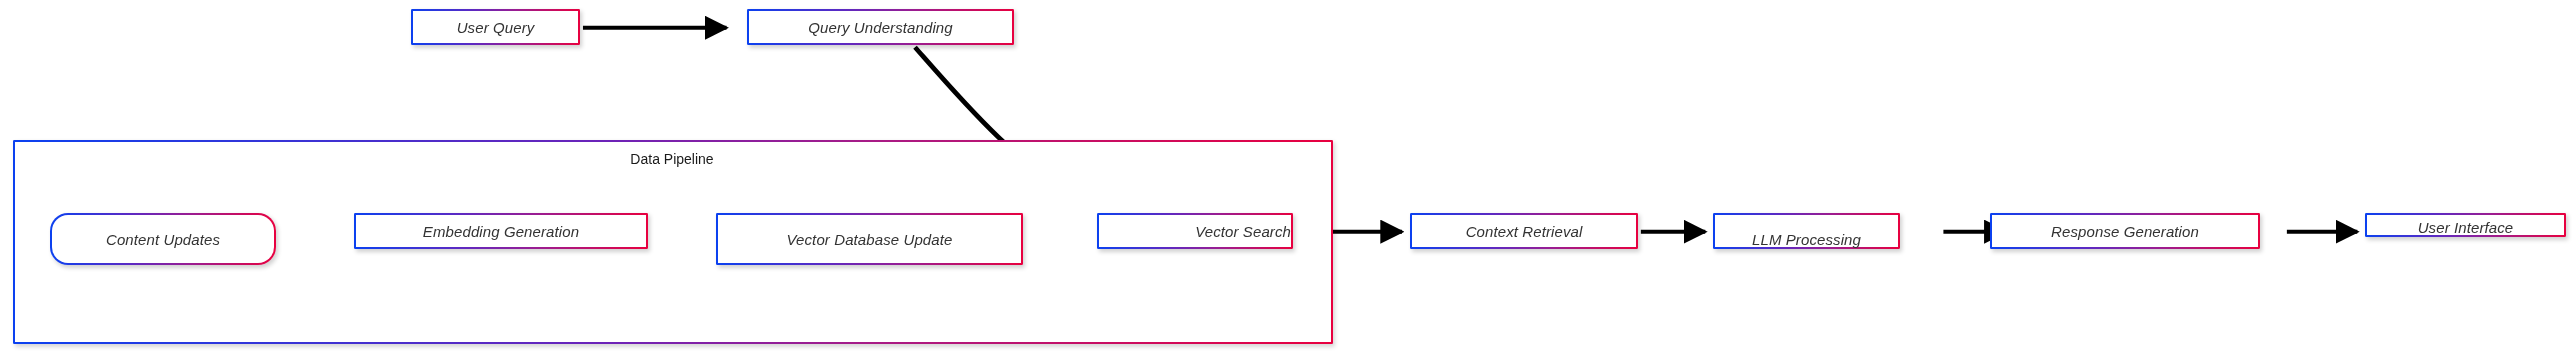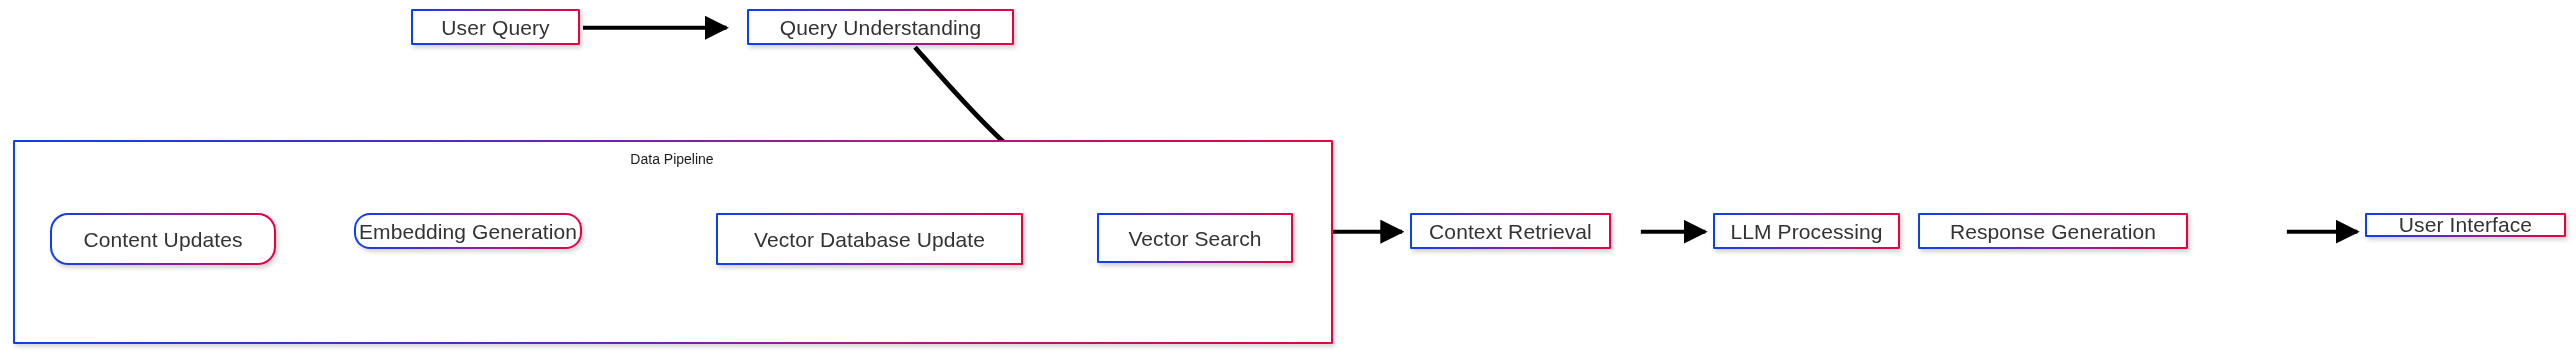--- a/index.html
+++ b/index.html
@@ -47,25 +47,26 @@
     border: 2.7px solid transparent;
     border-radius: 1.3px;
     background-image:
       linear-gradient(#ffffff, #ffffff),
       linear-gradient(90deg, #0b41f0 0%, #5a2ac4 35%, #9a1d92 62%, #e8003f 100%);
     background-origin: border-box;
     background-clip: padding-box, border-box;
     box-shadow: 2px 2.7px 4.7px rgba(0,0,0,0.18);
   }
   .node-label {
-    font-size: 21px;
+    font-size: 15px;
     color: #333333;
     white-space: nowrap;
     line-height: 1;
     letter-spacing: 0.1px;
+    font-style: italic;
   }
   
   #edges {
     position: absolute;
     left: 0;
     top: 0;
     width: 2576px;
     height: 358px;
     pointer-events: none;
   }
@@ -109,41 +110,41 @@
   </div>
 
   <div class="node" id="node-query-understanding" style="left: 735px; top: 9.4px; width: 267px; height: 36px; margin-left: 12px;">
     <span class="node-label">Query Understanding</span>
   </div>
 
   <div class="node" id="node-content-updates" style="left: 50px; top: 213px; width: 226px; height: 52px; border-radius: 18px;">
     <span class="node-label">Content Updates</span>
   </div>
 
-  <div class="node" id="node-embedding-generation" style="left: 354px; top: 213px; width: 228px; height: 36px; border-radius: 16px;">
+  <div class="node" id="node-embedding-generation" style="left: 354px; top: 213px; width: 294px; height: 36px;">
     <span class="node-label">Embedding Generation</span>
   </div>
 
   <div class="node" id="node-vector-database-update" style="left: 716px; top: 213px; width: 307px; height: 52px;">
     <span class="node-label">Vector Database Update</span>
   </div>
 
-  <div class="node" id="node-vector-search" style="left: 1097px; top: 213px; width: 196px; height: 50px;">
+  <div class="node" id="node-vector-search" style="left: 1097px; top: 213px; width: 196px; height: 36px; justify-content: flex-end;">
     <span class="node-label">Vector Search</span>
   </div>
 
-  <div class="node" id="node-context-retrieval" style="left: 1410px; top: 213px; width: 201px; height: 36px;">
+  <div class="node" id="node-context-retrieval" style="left: 1410px; top: 213px; width: 228px; height: 36px;">
     <span class="node-label">Context Retrieval</span>
   </div>
 
-  <div class="node" id="node-llm-processing" style="left: 1713px; top: 213px; width: 187px; height: 36px;">
+  <div class="node" id="node-llm-processing" style="left: 1713px; top: 213px; width: 187px; height: 36px; align-items: flex-end;">
     <span class="node-label">LLM Processing</span>
   </div>
 
-  <div class="node" id="node-response-generation" style="left: 1918px; top: 213px; width: 270px; height: 36px;">
+  <div class="node" id="node-response-generation" style="left: 1990px; top: 213px; width: 270px; height: 36px;">
     <span class="node-label">Response Generation</span>
   </div>
 
   <div class="node" id="node-user-interface" style="left: 2365px; top: 213px; width: 201px; height: 24px; align-items: flex-end;">
     <span class="node-label">User Interface</span>
   </div>
 
 </div>
 
 

